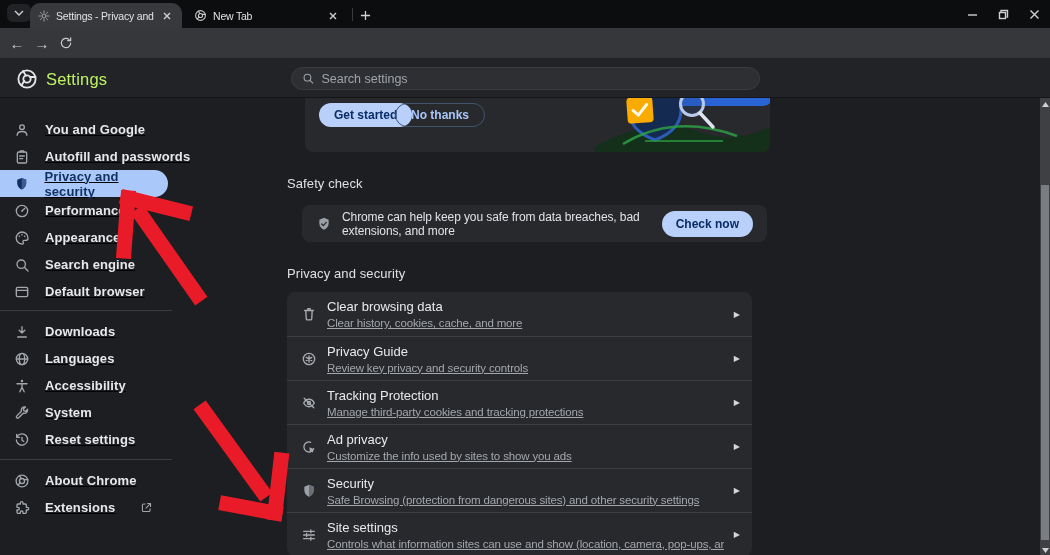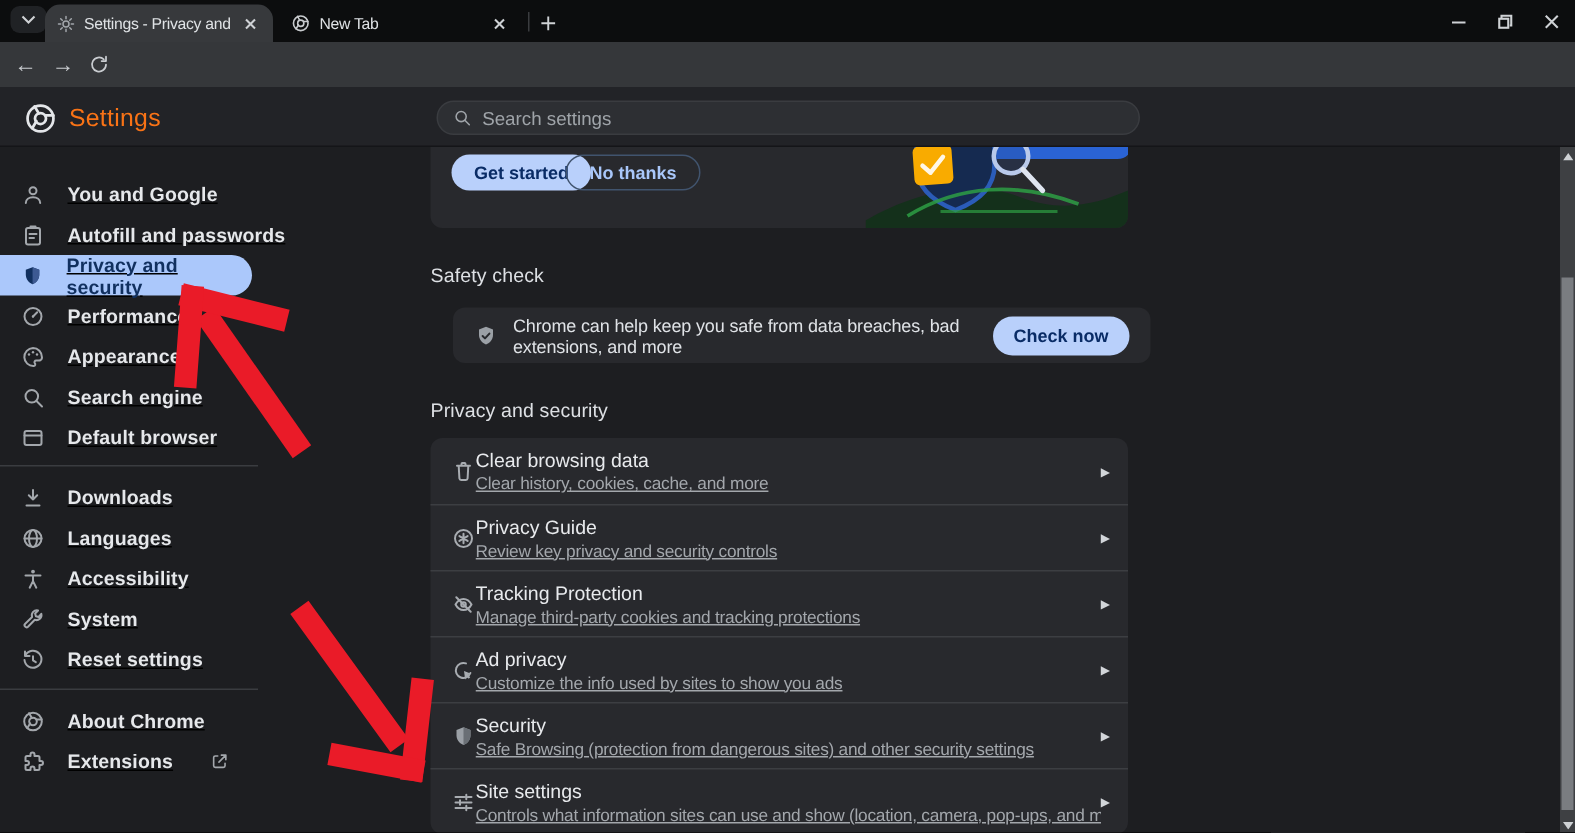--- a/index.html
+++ b/index.html
@@ -29,47 +29,47 @@
   .chip{ display:flex; align-items:center; gap:5px; height:17px; padding:0 9px 0 6px; border-radius:9px; background:#3c3e42; margin-right:8px; }
   .chip-label{ font-size:10.5px; font-weight:bold; color:#e7e9eb; }
   .url{ font-size:12.5px; color:#dcdfe2; letter-spacing:0.1px; flex:1; }
   .omni-star{ font-size:14px; color:#c6c9cd; padding:0 2px; }
   .tb-right{ position:absolute; right:6px; top:32px; height:22px; display:flex; align-items:center; gap:9px; }
   .tb-sep{ width:1px; height:14px; background:#4a4c50; }
   .avatar{ width:20px; height:20px; border-radius:50%; background:var(--avatar-bg,#e8530f); color:#fff; font-size:10.5px; font-weight:bold; display:flex; align-items:center; justify-content:center; }
   
   .set-header{ position:absolute; left:0; top:58px; width:1050px; height:40px; background:#222327; border-bottom:1px solid #141518; }
   .set-logo{ position:absolute; left:16px; top:68px; }
-  .set-title{ position:absolute; left:46px; top:70px; font-size:16.5px; color:#f97316; letter-spacing:0.2px; }
+  .set-title{ position:absolute; left:46px; top:70px; font-size:16.5px; color:#bef264; letter-spacing:0.2px; }
   .set-search{ position:absolute; left:291px; top:67px; width:469px; height:23px; border-radius:12px; background:#2d2f33; border:1px solid #3a3c40; display:flex; align-items:center; padding:0 10px; gap:7px; }
   .set-search input{ background:transparent; border:none; outline:none; color:#cfd3d7; font-size:12.5px; width:100%; font-family:inherit; }
   .set-search input::placeholder{ color:#9fa4a9; }
   
   .sidebar{ position:absolute; left:0; top:110px; width:285px; bottom:0; padding-top:6px;text-decoration:underline; }
   .sb-item{ height:27px; display:flex; align-items:center; gap:15px; padding-left:14px; width:240px; }
   .sb-item .lbl{ font-size:13px; font-weight:bold; letter-spacing:0.1px; color:#e6e8eb; }
   .sb-item.sel{ width:168px; border-radius:0 16px 16px 0; background:var(--selected-pill,#abc8fb); }
   .sb-item.sel .lbl{ color:#11305f; font-weight:bold; }
   .sb-item.sel .icf{ fill:#11305f; }
   .sb-div{ border-top:1px solid #3a3c40; width:172px; }
   .sp5{height:5px} .sp7{height:7px} .sp6{height:6px}
   .ext-link{ margin-left:10px; }
   
   .card{ position:absolute; background:#28292d; border-radius:8px; }
-  .promo{ left:287px; top:98px; width:465px; height:54px; border-radius:0 0 8px 8px; overflow:hidden; }
+  .promo{ left:305px; top:98px; width:465px; height:54px; border-radius:0 0 8px 8px; overflow:hidden; }
   .pill-btn{ position:absolute; height:24px; padding:0 15px; border-radius:12px; border:none; font-family:inherit; font-size:12px; font-weight:bold; display:flex; align-items:center; }
   .btn-primary{ background:var(--primary-button-bg,#b9d0fb); color:var(--primary-button-text,#0a2c66); }
   .btn-tonal{ background:transparent; border:1px solid #41546e; color:#a9c7fa; }
   .illus{ position:absolute; right:0; top:-41px; }
   .section-h{ position:absolute; left:287px; font-size:13px; color:#dde0e4; letter-spacing:0.1px; }
   .safety-card{ left:302px; top:205px; width:465px; height:37px; display:flex; align-items:center; padding:0 14px; gap:10px; }
   .safety-msg{ font-size:12px; color:#dfe2e6; flex:1; letter-spacing:-0.1px; }
   .check-btn{ height:26px; padding:0 14px; border-radius:13px; border:none; background:var(--primary-button-bg,#b9d0fb); color:var(--primary-button-text,#0a2c66); font-size:12px; font-weight:bold; font-family:inherit; flex:0 0 auto;text-align:center; }
   .privacy-card{ left:287px; top:292px; width:465px; height:264px; }
-  .p-row{ height:44px; display:flex; align-items:center; padding:0 12px 0 14px; position:relative; }
+  .p-row{ height:44px; display:flex; align-items:center; padding:0 12px 0 14px; gap:10px; position:relative; }
   .p-row + .p-row{ border-top:1px solid #3c3e42; }
   .p-txt{ flex:1; overflow:hidden; }
   .p-title{ font-size:13px; color:#e8eaed; margin-bottom:3px; white-space:nowrap; }
   .p-sub{ font-size:11.5px; color:#a3a7ac; letter-spacing:-0.15px; white-space:nowrap;text-decoration:underline; }
   .p-chev{ color:#d2d5d9; font-size:8px; flex:0 0 auto; }
   
   .scroll-track{ position:absolute; left:1040px; top:98px; width:10px; height:457px; background:#3e4043; }
   .scroll-thumb{ position:absolute; left:1041px; top:185px; width:8px; height:355px; background:#7a7d81; }
   .scroll-arrow{ position:absolute; left:1040px; width:10px; height:10px; display:flex; align-items:center; justify-content:center; }
   

